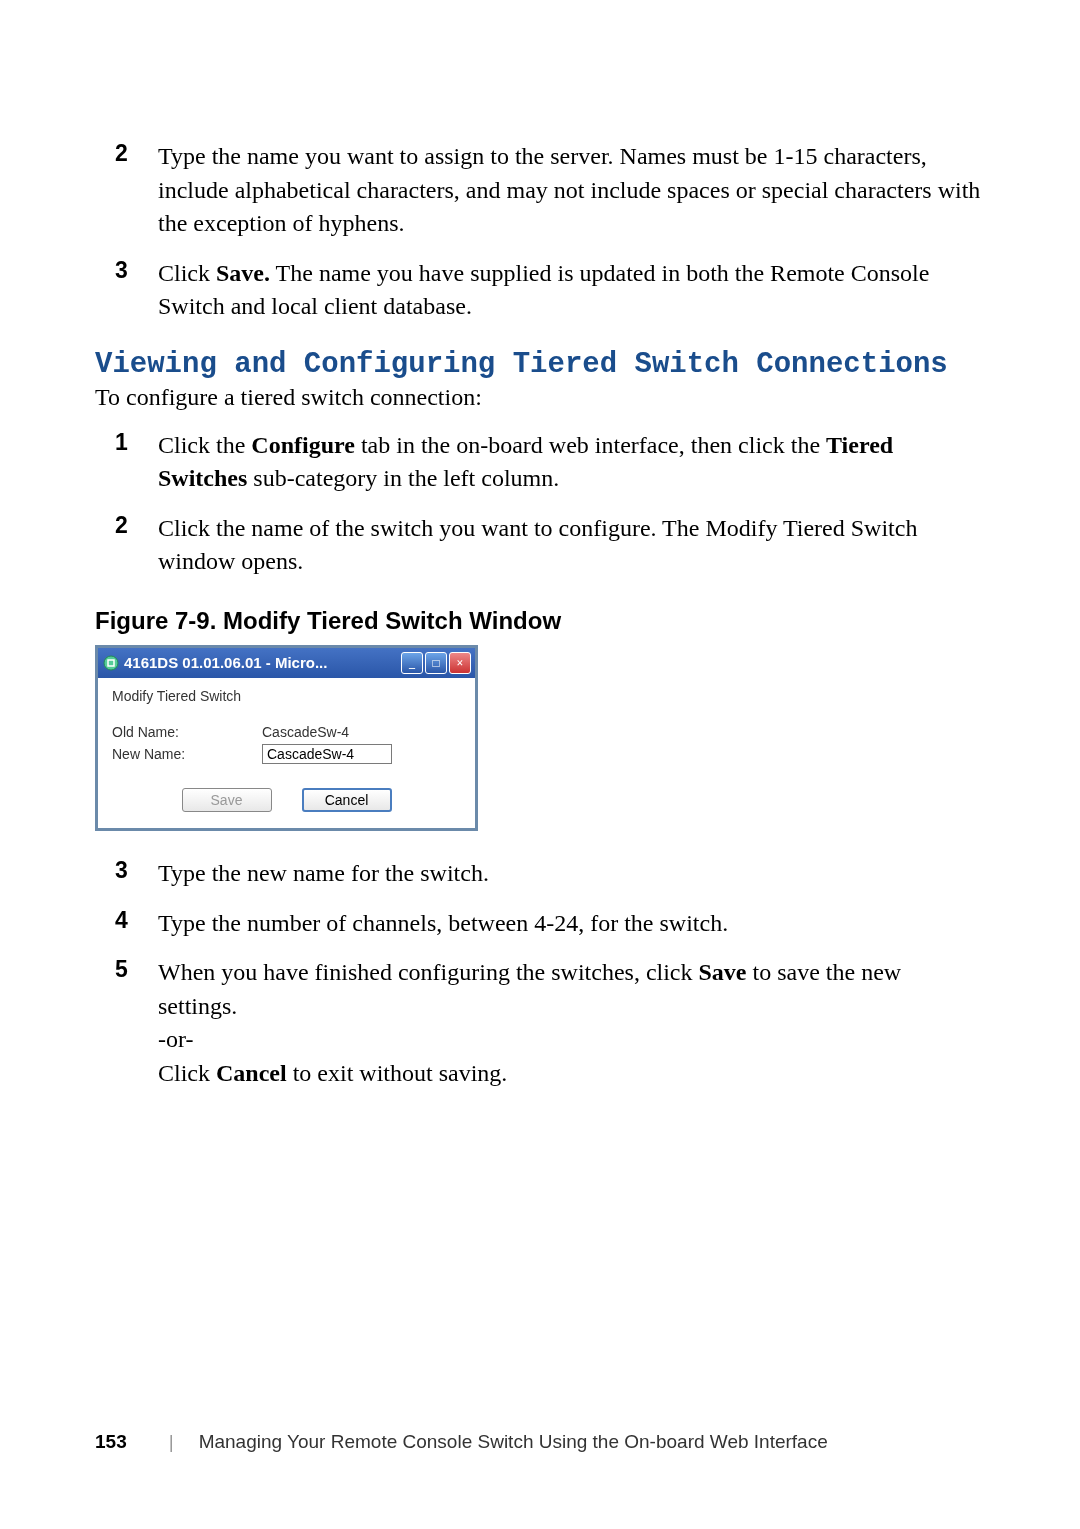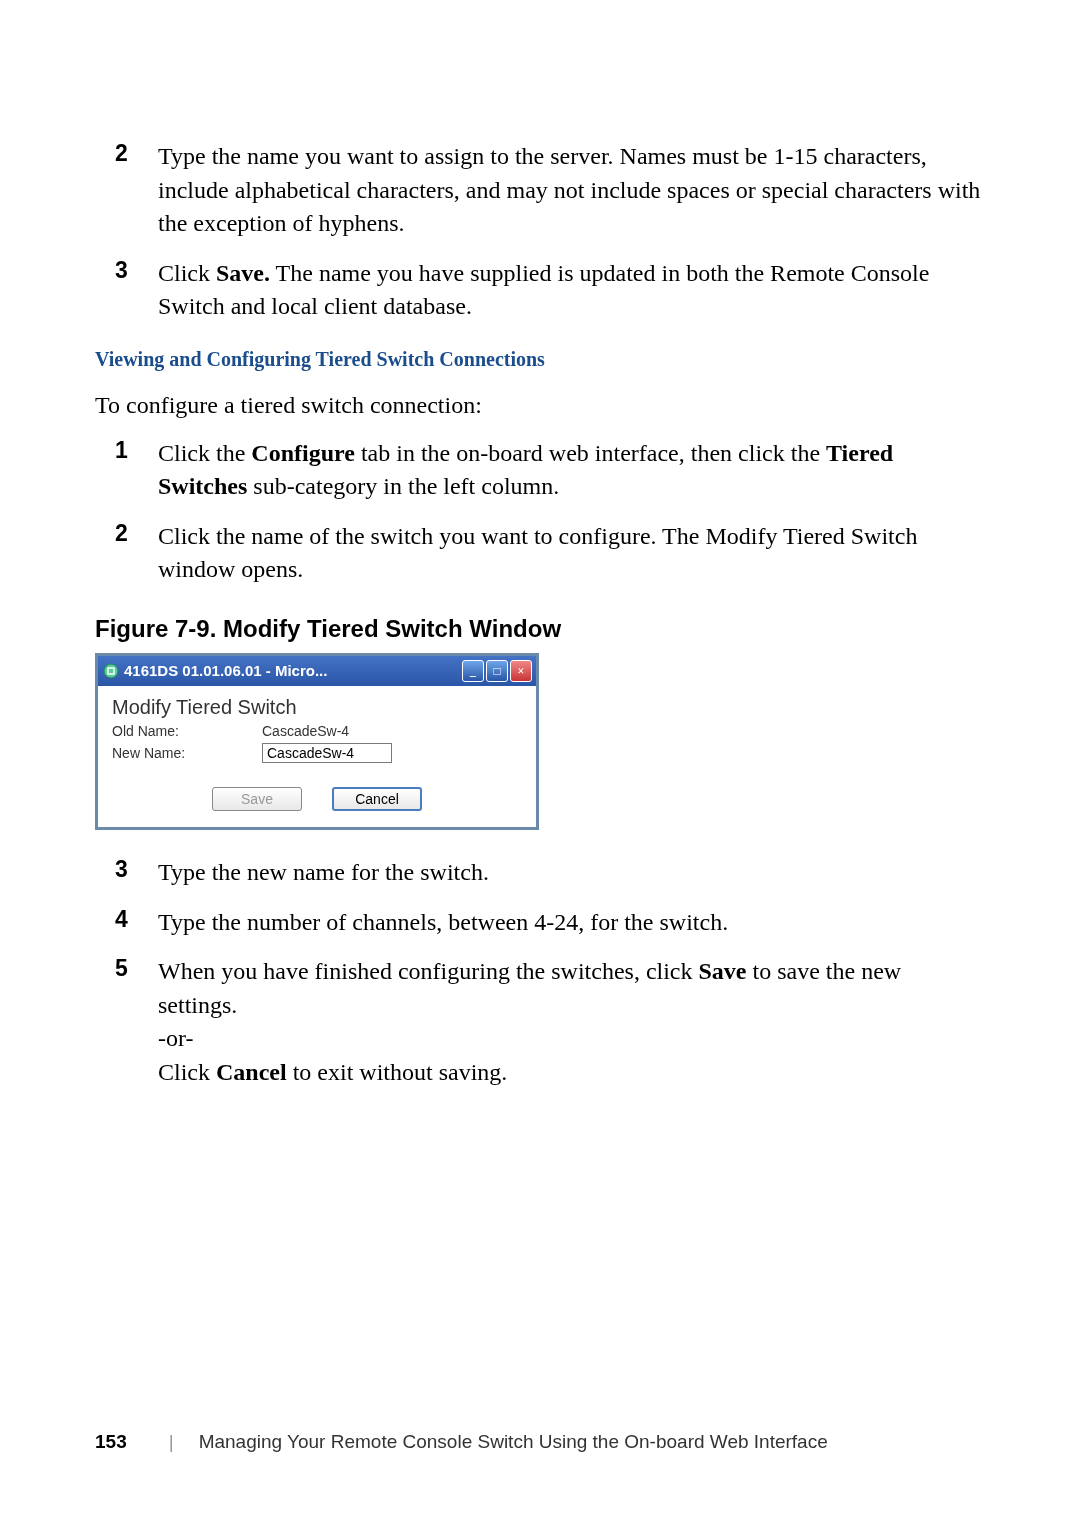--- a/index.html
+++ b/index.html
@@ -33,41 +33,40 @@
     }
     .item-text {
       font-size: 24px;
       line-height: 1.4;
       color: #000;
     }
     .item-text .bold {
       font-weight: 700;
     }
     .section-heading {
-      font-family: Liberation Serif, serif;
-      font-weight: bold;
-      font-size: 20px;
+      font-family: Liberation Mono, monospace;
+      font-weight: bold;
+      font-size: 29px;
       color: #1a4d8c;
       margin-top: 24px;
-      margin-bottom: 18px;
     }
     .body-para {
       font-size: 24px;
       line-height: 1.4;
       margin-bottom: 14px;
     }
     .figure-caption {
       font-family: Arial, Helvetica, sans-serif;
       font-weight: bold;
       font-size: 24px;
       margin-top: 28px;
       margin-bottom: 10px;
     }
     .screenshot-window {
-      width: 444px;
+      width: 383px;
       border: 3px solid #6b8aaa;
       margin-bottom: 26px;
       background: #ffffff;
     }
     .titlebar {
       height: 30px;
       background: linear-gradient(to bottom, #4472c4, #2a56a8);
       display: flex;
       align-items: center;
       padding: 0 4px;
@@ -113,22 +112,22 @@
       font-weight: bold;
       line-height: 1;
     }
     .window-body {
       padding: 10px 14px 16px 14px;
       font-family: Tahoma, Arial, sans-serif;
       font-size: 14px;
       color: #333;
     }
     .window-subtitle {
-      font-size: 20px;
-      margin-bottom: 4px;
+      font-size: 14px;
+      margin-bottom: 20px;
     }
     .form-row {
       display: flex;
       align-items: center;
       margin-bottom: 4px;
     }
     .form-label {
       width: 150px;
       font-size: 14px;
     }

